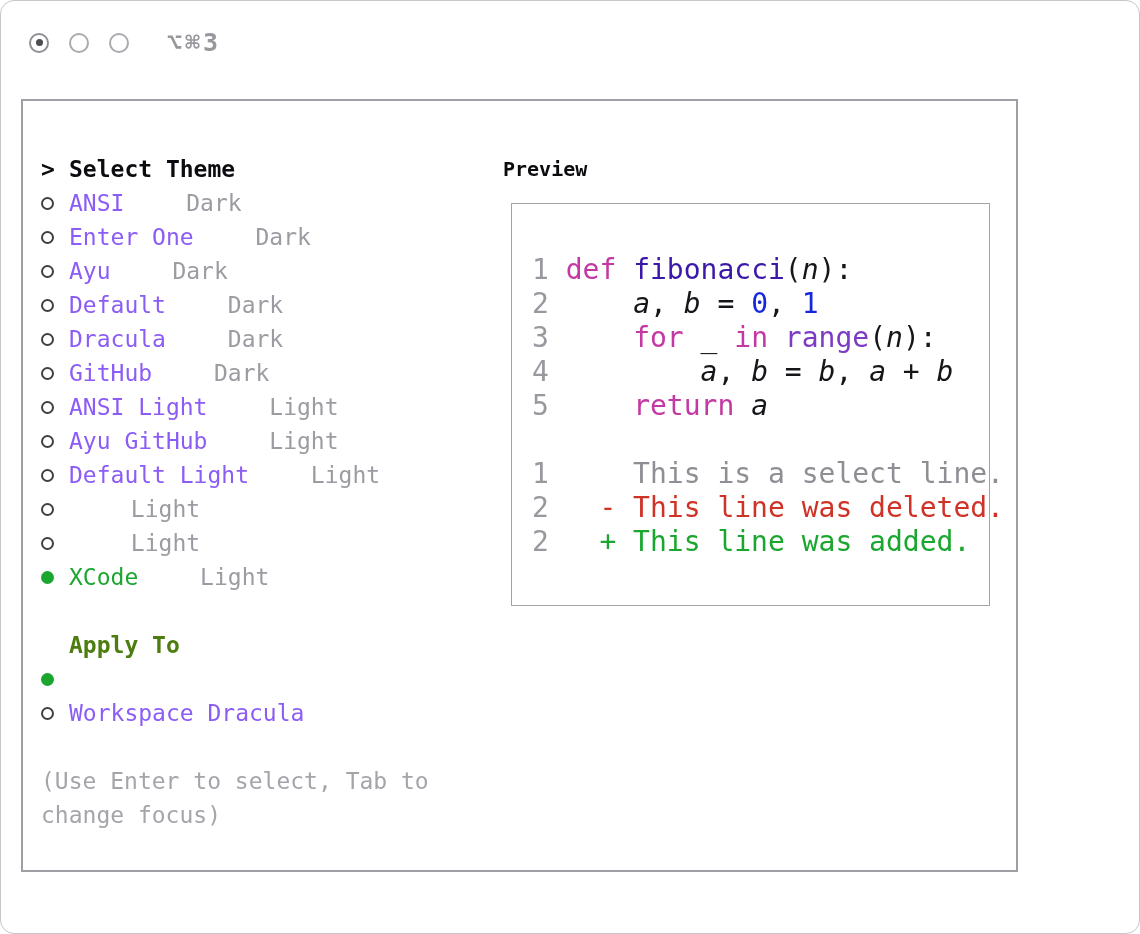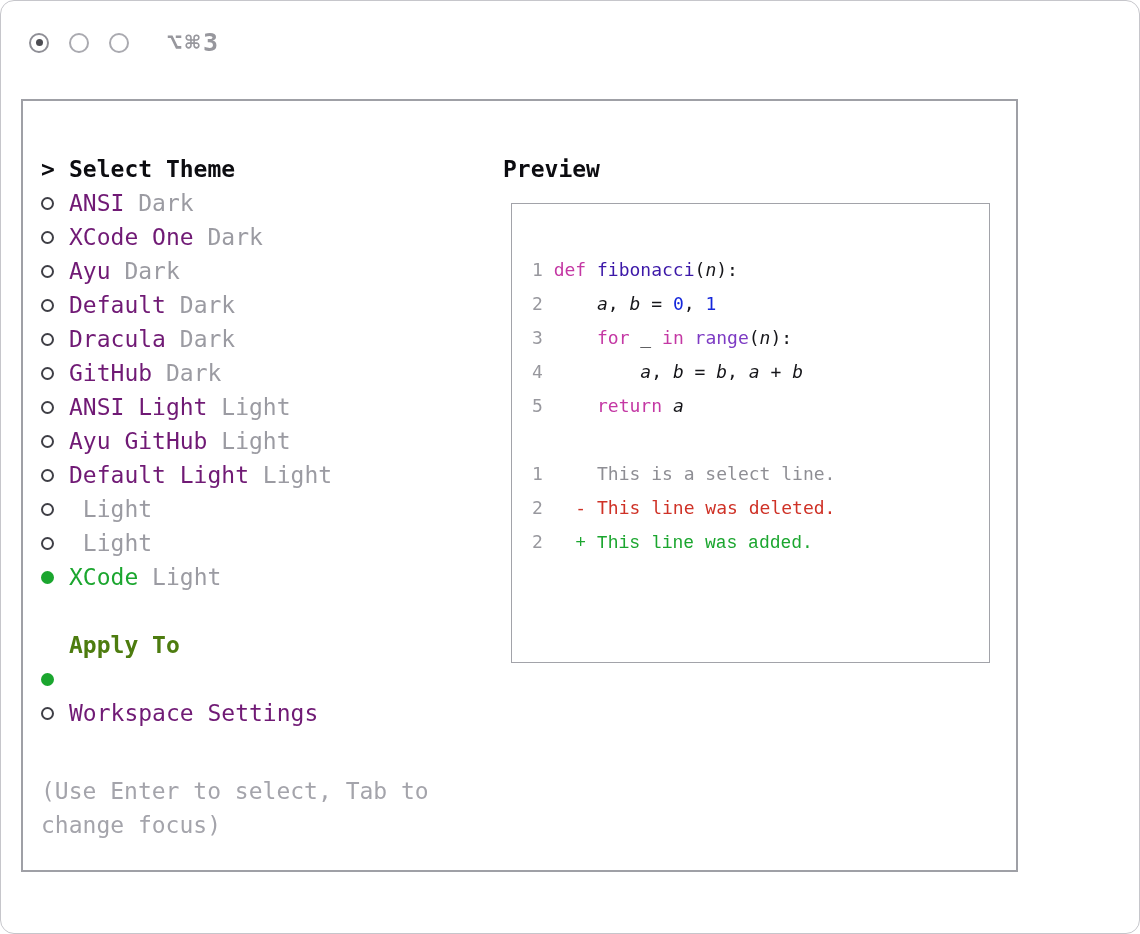--- a/index.html
+++ b/index.html
@@ -31,80 +31,80 @@
     border:2px solid #9fa0a6;background:#fff;
   }
 
   .col-left{position:absolute;left:18px;top:51px;width:430px;font-size:23px;line-height:34px;}
   .row{display:flex;align-items:center;height:34px;white-space:pre;}
   .marker{display:inline-flex;width:28px;align-items:center;flex:none;}
   .prompt{font-weight:bold;color:#0c0c10;width:28px;display:inline-block;}
   .hdr{font-weight:bold;color:#0c0c10;}
   .circle{width:13px;height:13px;border-radius:50%;border:2px solid #3f3f46;display:inline-block;background:#fff;}
   .circle.on{border-color:var(--accent-green,#1ba62f);background:var(--accent-green,#1ba62f);}
-  .nm{color:#701a75;}
+  .nm{color:#8b5cf6;}
   .nm.sel{color:var(--accent-green,#1ba62f);}
-  .vr{color:var(--muted-gray,#9b9ba2);}
+  .vr{color:var(--muted-gray,#9b9ba2);margin-left:48px;}
   .apply-hdr{margin-top:34px;padding-left:28px;font-weight:bold;color:#4d7c0f;height:34px;line-height:34px;white-space:pre;}
-  .hint{margin-top:44px;color:#a4a4ab;line-height:34px;width:430px;}
+  .hint{margin-top:34px;color:#a4a4ab;line-height:34px;width:430px;}
 
-  .preview-title{position:absolute;left:480px;top:51px;font-size:23px;line-height:34px;font-weight:bold;color:#0c0c10;}
+  .preview-title{position:absolute;left:480px;top:51px;font-size:20px;line-height:34px;font-weight:bold;color:#0c0c10;}
   .preview-box{
-    position:absolute;left:488px;top:102px;width:479px;height:460px;
+    position:absolute;left:488px;top:102px;width:479px;height:403px;
     border:1.5px solid #a2a3a9;background:#fff;
-    padding:49px 0 0 20px;font-size:18px;line-height:34px;
+    padding:49px 0 0 20px;font-size:28px;line-height:34px;
   }
   .crow{white-space:pre;height:34px;}
   .lnum{display:inline-block;width:1ch;margin-right:1ch;text-align:right;color:#98989e;}
   .code-gap{height:34px;}
   .tk-kw{color:var(--keyword-magenta,#c438a4);}
   .tk-fn{color:var(--function-indigo,#3c18a8);}
   .tk-call{color:var(--call-purple,#7d3bc4);}
   .tk-num{color:var(--number-blue,#1527db);}
   .tk-var{font-style:italic;color:#16161a;}
   .tk-pl{color:#16161a;}
   .d-context{color:#8e8e94;}
   .d-deleted{color:var(--diff-deleted-red,#cf3227);}
-  .d-added{color:var(--diff-added-green,#1ba62f);font-family:Liberation Mono, monospace;}
+  .d-added{color:var(--diff-added-green,#1ba62f);}
 </style>
 </head>
 <body>
 
 <div class="window">
   <div class="titlebar">
     <span class="tl active"></span>
     <span class="tl"></span>
     <span class="tl"></span>
     <span class="shortcut">⌥⌘3</span>
   </div>
 
   <div class="panel">
 
     <div class="col-left">
       <div class="row">
         <span class="prompt">&gt;</span><span class="hdr">Select Theme</span>
       </div>
       <div id="theme-list">
           <div class="row"><span class="marker"><span class="circle"></span></span><span class="nm">ANSI</span><span class="vr"> Dark</span></div>
-          <div class="row"><span class="marker"><span class="circle"></span></span><span class="nm">XCode One</span><span class="vr"> Dark</span></div>
+          <div class="row"><span class="marker"><span class="circle"></span></span><span class="nm">Enter One</span><span class="vr"> Dark</span></div>
           <div class="row"><span class="marker"><span class="circle"></span></span><span class="nm">Ayu</span><span class="vr"> Dark</span></div>
           <div class="row"><span class="marker"><span class="circle"></span></span><span class="nm">Default</span><span class="vr"> Dark</span></div>
           <div class="row"><span class="marker"><span class="circle"></span></span><span class="nm">Dracula</span><span class="vr"> Dark</span></div>
           <div class="row"><span class="marker"><span class="circle"></span></span><span class="nm">GitHub</span><span class="vr"> Dark</span></div>
           <div class="row"><span class="marker"><span class="circle"></span></span><span class="nm">ANSI Light</span><span class="vr"> Light</span></div>
           <div class="row"><span class="marker"><span class="circle"></span></span><span class="nm">Ayu GitHub</span><span class="vr"> Light</span></div>
           <div class="row"><span class="marker"><span class="circle"></span></span><span class="nm">Default Light</span><span class="vr"> Light</span></div>
           <div class="row"><span class="marker"><span class="circle"></span></span><span class="vr"> Light</span></div>
           <div class="row"><span class="marker"><span class="circle"></span></span><span class="vr"> Light</span></div>
           <div class="row"><span class="marker"><span class="circle on"></span></span><span class="nm sel">XCode</span><span class="vr"> Light</span></div>
         </div>
       <div class="apply-hdr">Apply To</div>
       <div id="apply-list">
           <div class="row"><span class="marker"><span class="circle on"></span></span></div>
-          <div class="row"><span class="marker"><span class="circle"></span></span><span class="nm">Workspace Settings</span></div>
+          <div class="row"><span class="marker"><span class="circle"></span></span><span class="nm">Workspace Dracula</span></div>
         </div>
       <div class="hint">(Use Enter to select, Tab to change focus)</div>
     </div>
 
     <div class="preview-title">Preview</div>
     <div class="preview-box">
       <div id="code-lines">
           <div class="crow"><span class="lnum">1</span><span class="tk-kw">def</span><span class="tk-pl"> </span><span class="tk-fn">fibonacci</span><span class="tk-pl">(</span><span class="tk-var">n</span><span class="tk-pl">):</span></div>
           <div class="crow"><span class="lnum">2</span><span class="tk-pl">    </span><span class="tk-var">a</span><span class="tk-pl">, </span><span class="tk-var">b</span><span class="tk-pl"> = </span><span class="tk-num">0</span><span class="tk-pl">, </span><span class="tk-num">1</span></div>
           <div class="crow"><span class="lnum">3</span><span class="tk-pl">    </span><span class="tk-kw">for</span><span class="tk-pl"> _ </span><span class="tk-kw">in</span><span class="tk-pl"> </span><span class="tk-call">range</span><span class="tk-pl">(</span><span class="tk-var">n</span><span class="tk-pl">):</span></div>

